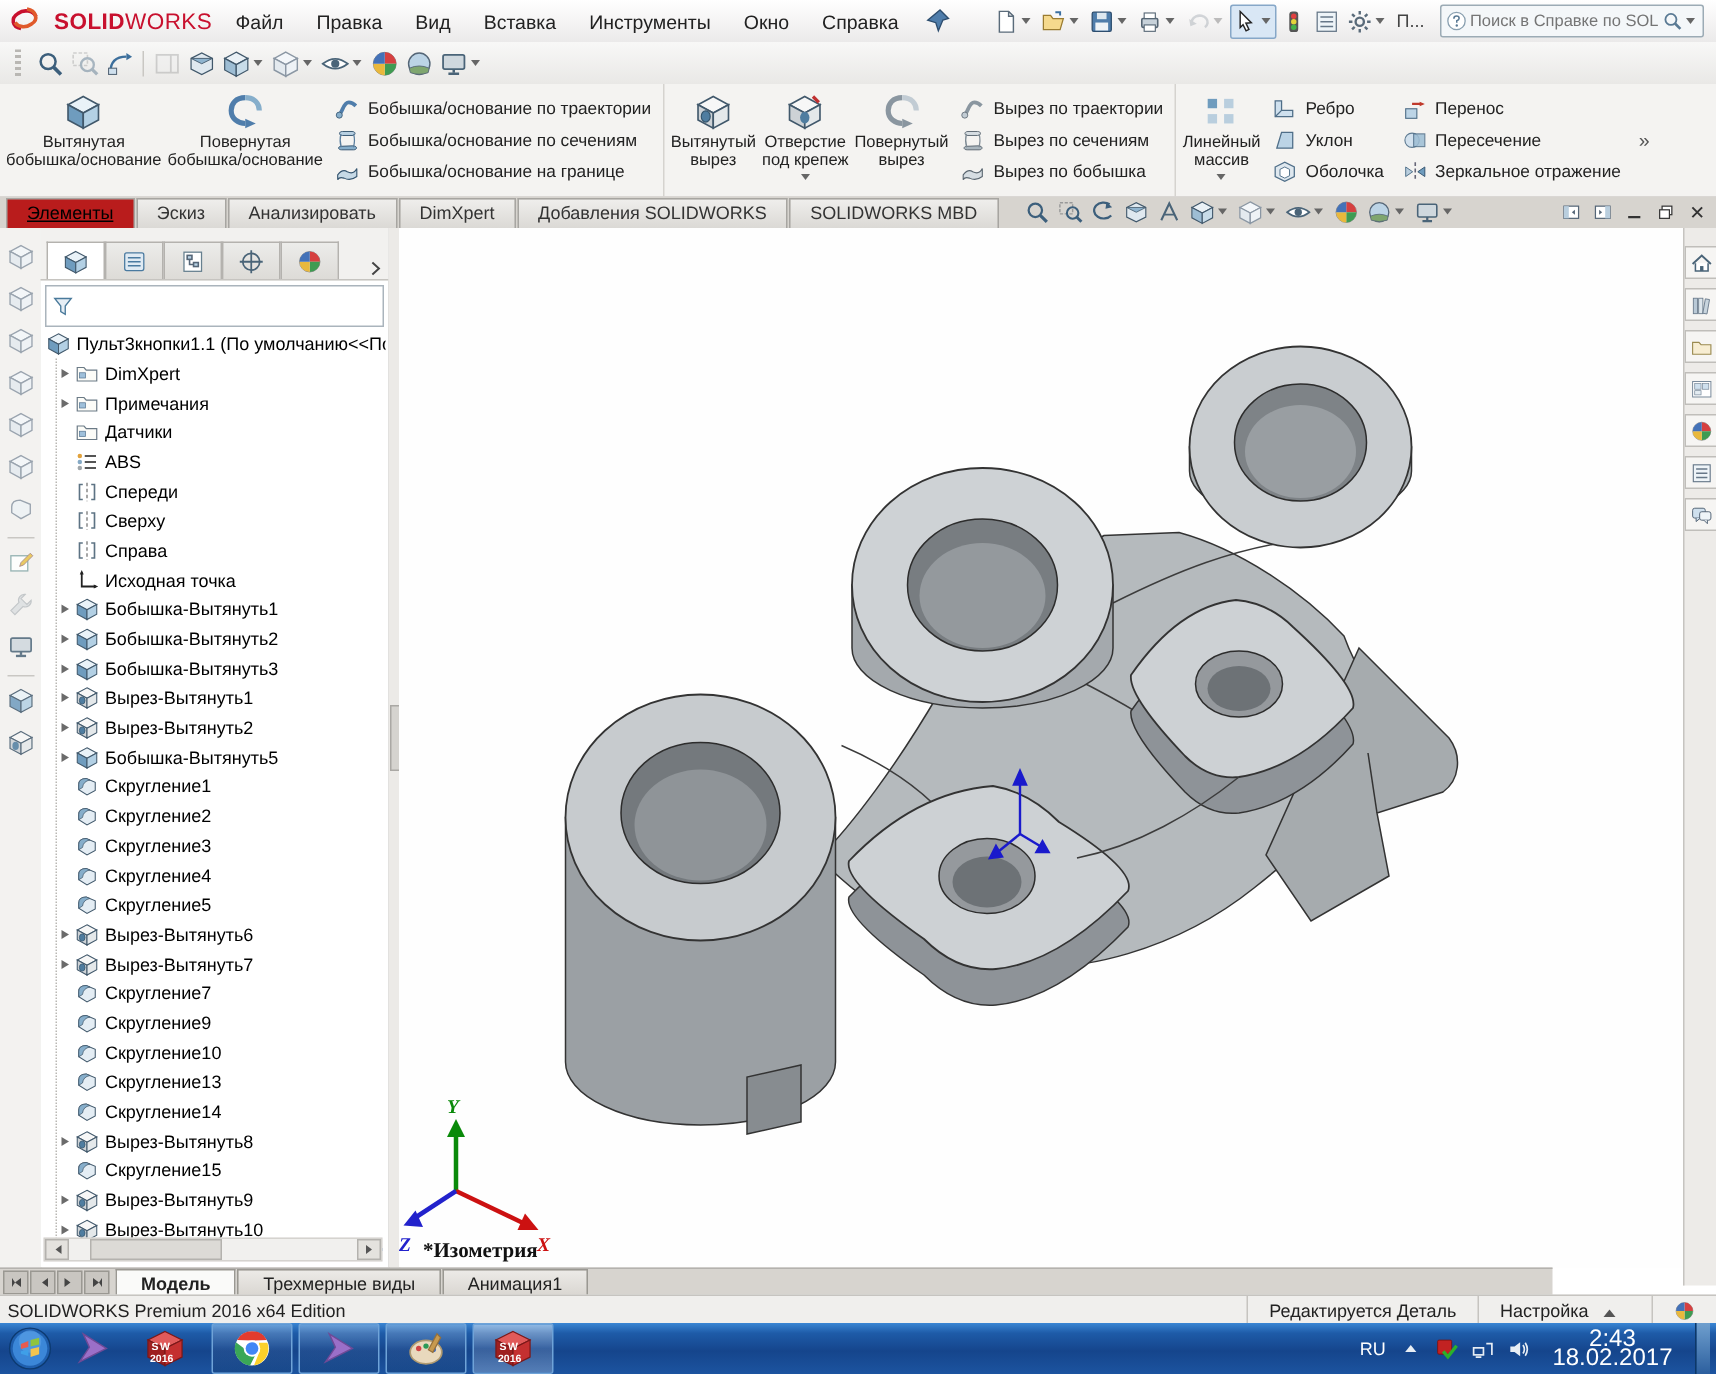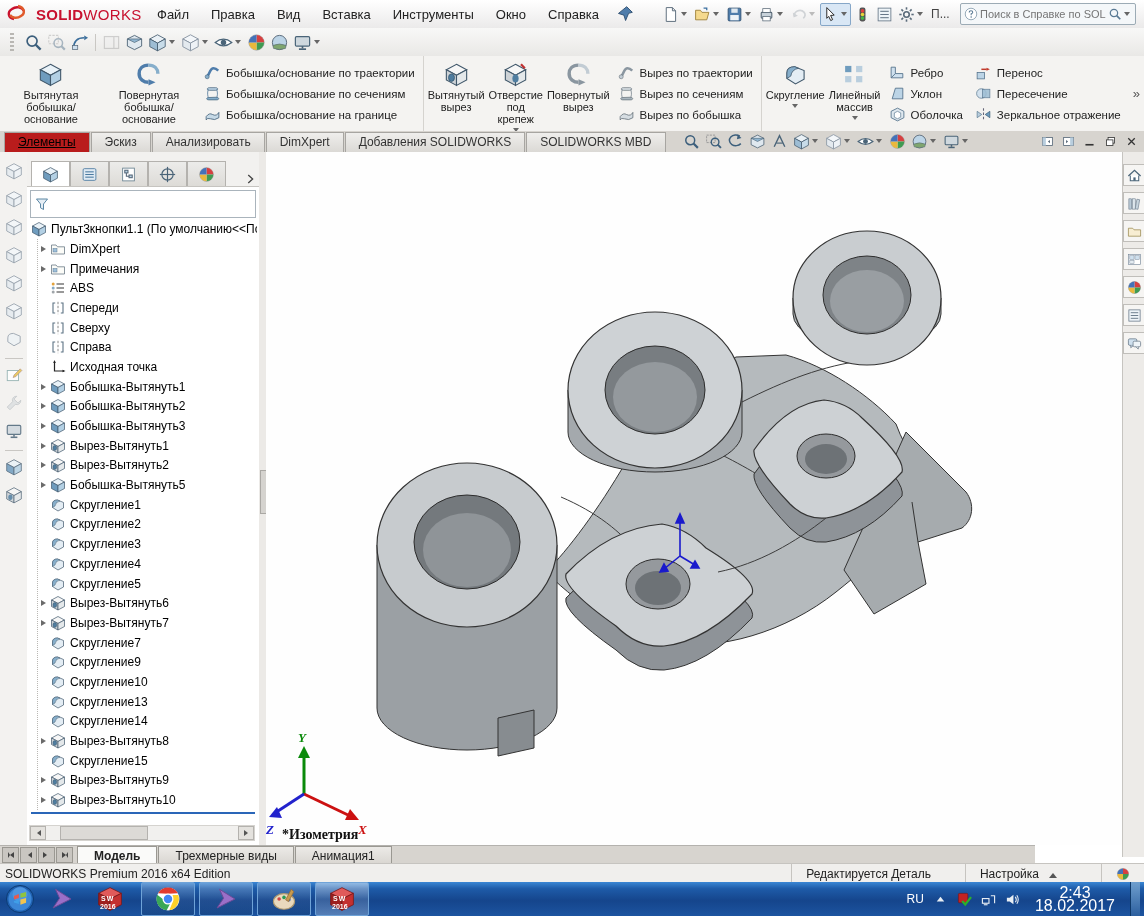--- a/index.html
+++ b/index.html
@@ -124,21 +124,21 @@
   .snav.next::before{border-left:4px solid #444;}
   .snav.last::before{border-left:4px solid #444;border-right:2px solid #444;}
   .stab{padding:0 16px;display:flex;align-items:center;font-size:12px;color:#222;
     background:linear-gradient(#eceae7,#d9d6d1);border:1px solid #9a9892;border-bottom:none;margin-right:1px;}
   .stab.active{background:#fafaf9;font-weight:bold;}
 
   
   .statusbar{position:absolute;left:0;top:863px;width:1144px;height:19px;background:#f0efed;border-top:1px solid #c6c4c0;
     display:flex;align-items:center;font-size:12px;color:#222;}
   .sb-left{padding-left:5px;}
-  .sb-right{margin-left:auto;display:flex;align-items:flex-end;height:100%;gap:20px;}
+  .sb-right{margin-left:auto;display:flex;align-items:flex-end;height:100%;}
   .sb-cell{display:flex;align-items:center;height:100%;padding:0 14px;border-left:1px solid #c6c4c0;}
   .sb-up{width:0;height:0;border:4px solid transparent;border-bottom:5px solid #555;margin:0 10px;}
   .sb-icon .icon{width:14px;height:14px;}
 
   
   .taskbar{position:absolute;left:0;top:882px;width:1144px;height:34px;
     background:linear-gradient(#3a86d4 0%,#1e5ba8 20%,#15458c 55%,#1c54a0 100%);display:flex;align-items:center;justify-content:space-between;}
   .orb{width:30px;height:30px;margin:0 10px 0 5px;}
   .orb svg{width:100%;height:100%;}
   .tb-item{width:34px;height:30px;display:flex;align-items:center;justify-content:center;margin-right:14px;position:relative;}
@@ -529,30 +529,20 @@
               </svg>
             </span>
             <span class="rlabel">Вырез по бобышка</span>
           </div>
         </div>
       </div>
       <div class="rgroup">
         <div class="rbig">
           <span class="icon" style="height: 25px; width: 25px;">
             <svg viewBox="0 0 16 16">
-              <path d="M2.5 10.5 V7 Q2.5 3 7.5 3 L13.5 5.5 V11 L8 14 Z" fill="#e4edf4" stroke="#41586b" stroke-width="0.7"></path>
-              <path d="M2.5 7 Q2.5 3 7.5 3 L10 4 Q5.5 4.8 5 9 L2.5 10.5 Z" fill="#86aecb" stroke="#41586b" stroke-width="0.5"></path>
-            </svg>
-          </span>
-          <div class="rlabel">Скругление</div>
-          <span class="dd"></span>
-        </div>
-        <div class="rbig">
-          <span class="icon" style="height: 25px; width: 25px;">
-            <svg viewBox="0 0 16 16">
               <rect x="2" y="2.5" width="4" height="4" fill="#6f9cbe"></rect>
               <rect x="2" y="9" width="4" height="4" fill="#b9cede"></rect>
               <rect x="9" y="2.5" width="4" height="4" fill="#b9cede"></rect>
               <rect x="9" y="9" width="4" height="4" fill="#b9cede"></rect>
             </svg>
           </span>
           <div class="rlabel">Линейный
 массив</div>
           <span class="dd"></span>
         </div>
@@ -940,20 +930,30 @@
           </div>
           <div class="trow">
             <span class="arrow exp"></span>
             <span class="icon">
               <svg viewBox="0 0 16 16">
                 <path d="M1.5 4 H6 L7.5 5.8 H14.5 V13 H1.5 Z" fill="#fcfcf8" stroke="#6b7a86" stroke-width="0.8"></path>
                 <rect x="3" y="7.5" width="4" height="3.5" fill="#9fc0da" stroke="#5b7a94" stroke-width="0.5"></rect>
               </svg>
             </span>
             <span class="tlabel">Примечания</span>
+          </div>
+          <div class="trow">
+            <span class="arrow"></span>
+            <span class="icon">
+              <svg viewBox="0 0 16 16">
+                <path d="M1.5 4 H6 L7.5 5.8 H14.5 V13 H1.5 Z" fill="#fcfcf8" stroke="#6b7a86" stroke-width="0.8"></path>
+                <rect x="3" y="7.5" width="4" height="3.5" fill="#9fc0da" stroke="#5b7a94" stroke-width="0.5"></rect>
+              </svg>
+            </span>
+            <span class="tlabel">Датчики</span>
           </div>
           <div class="trow">
             <span class="arrow"></span>
             <span class="icon">
               <svg viewBox="0 0 16 16">
                 <line x1="6.5" y1="4" x2="14" y2="4" stroke="#555" stroke-width="1.2"></line>
                 <line x1="6.5" y1="8" x2="14" y2="8" stroke="#555" stroke-width="1.2"></line>
                 <line x1="6.5" y1="12" x2="14" y2="12" stroke="#555" stroke-width="1.2"></line>
                 <circle cx="3.2" cy="4" r="1.5" fill="#e2a23c"></circle>
                 <circle cx="3.2" cy="8" r="1.5" fill="#86aac6"></circle>

